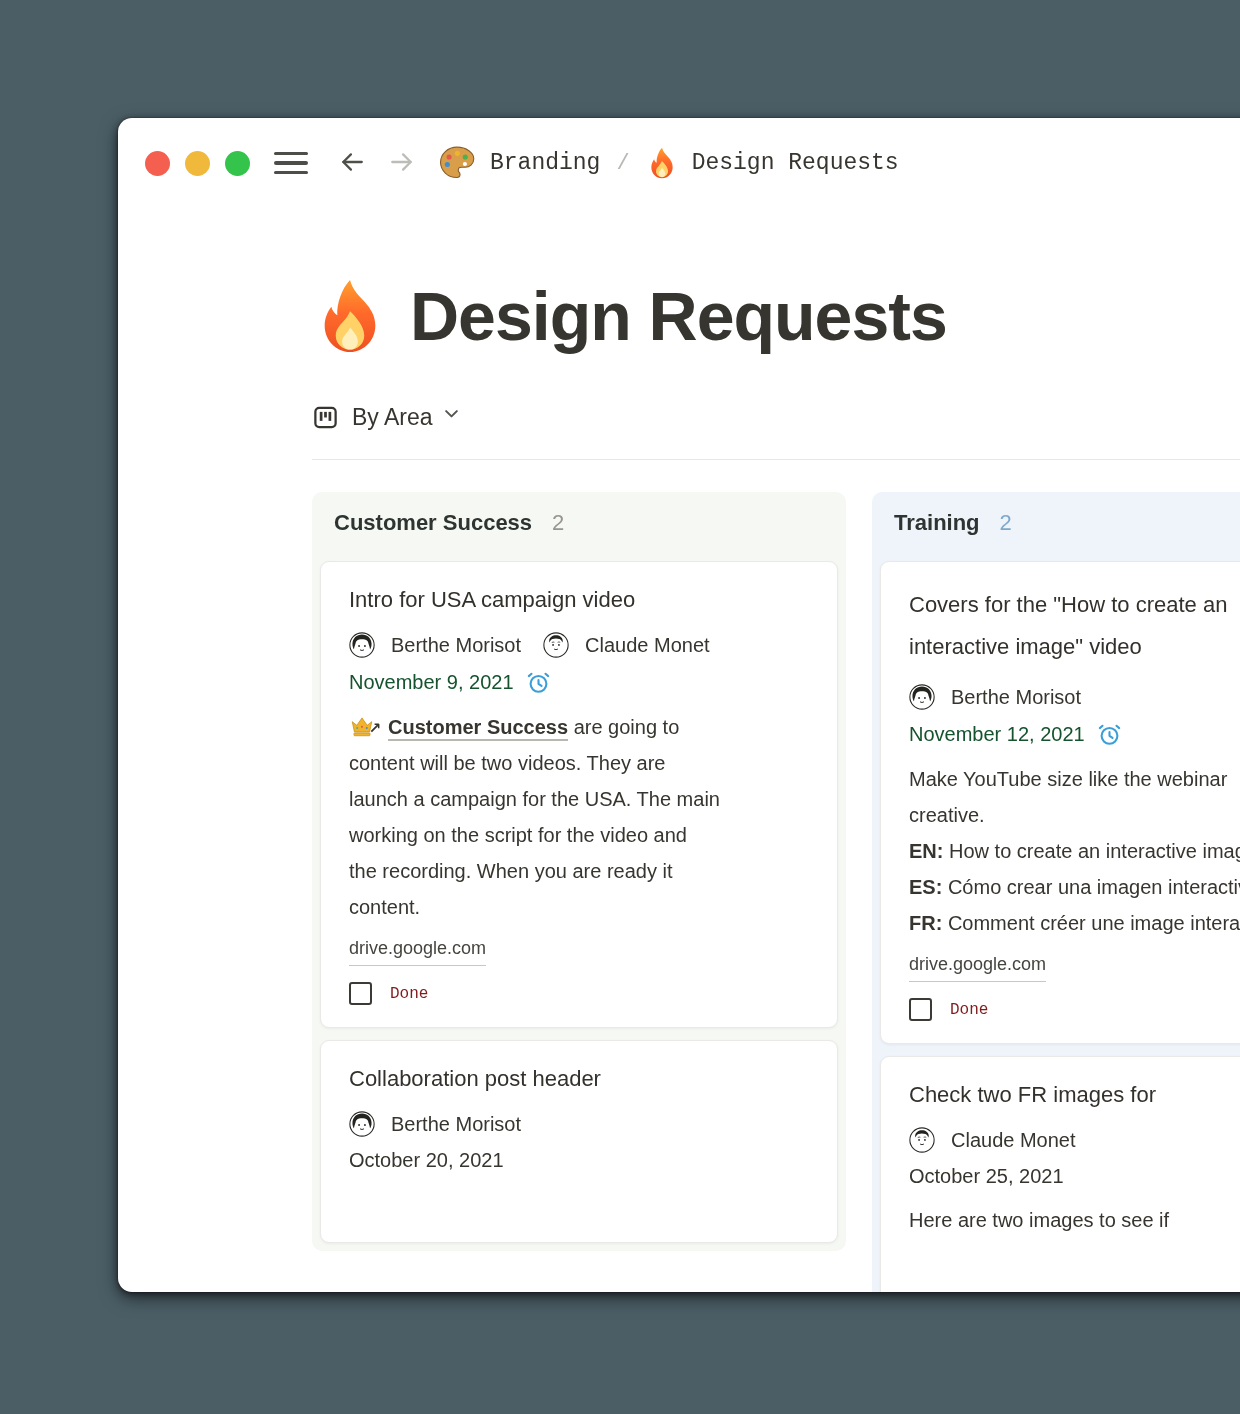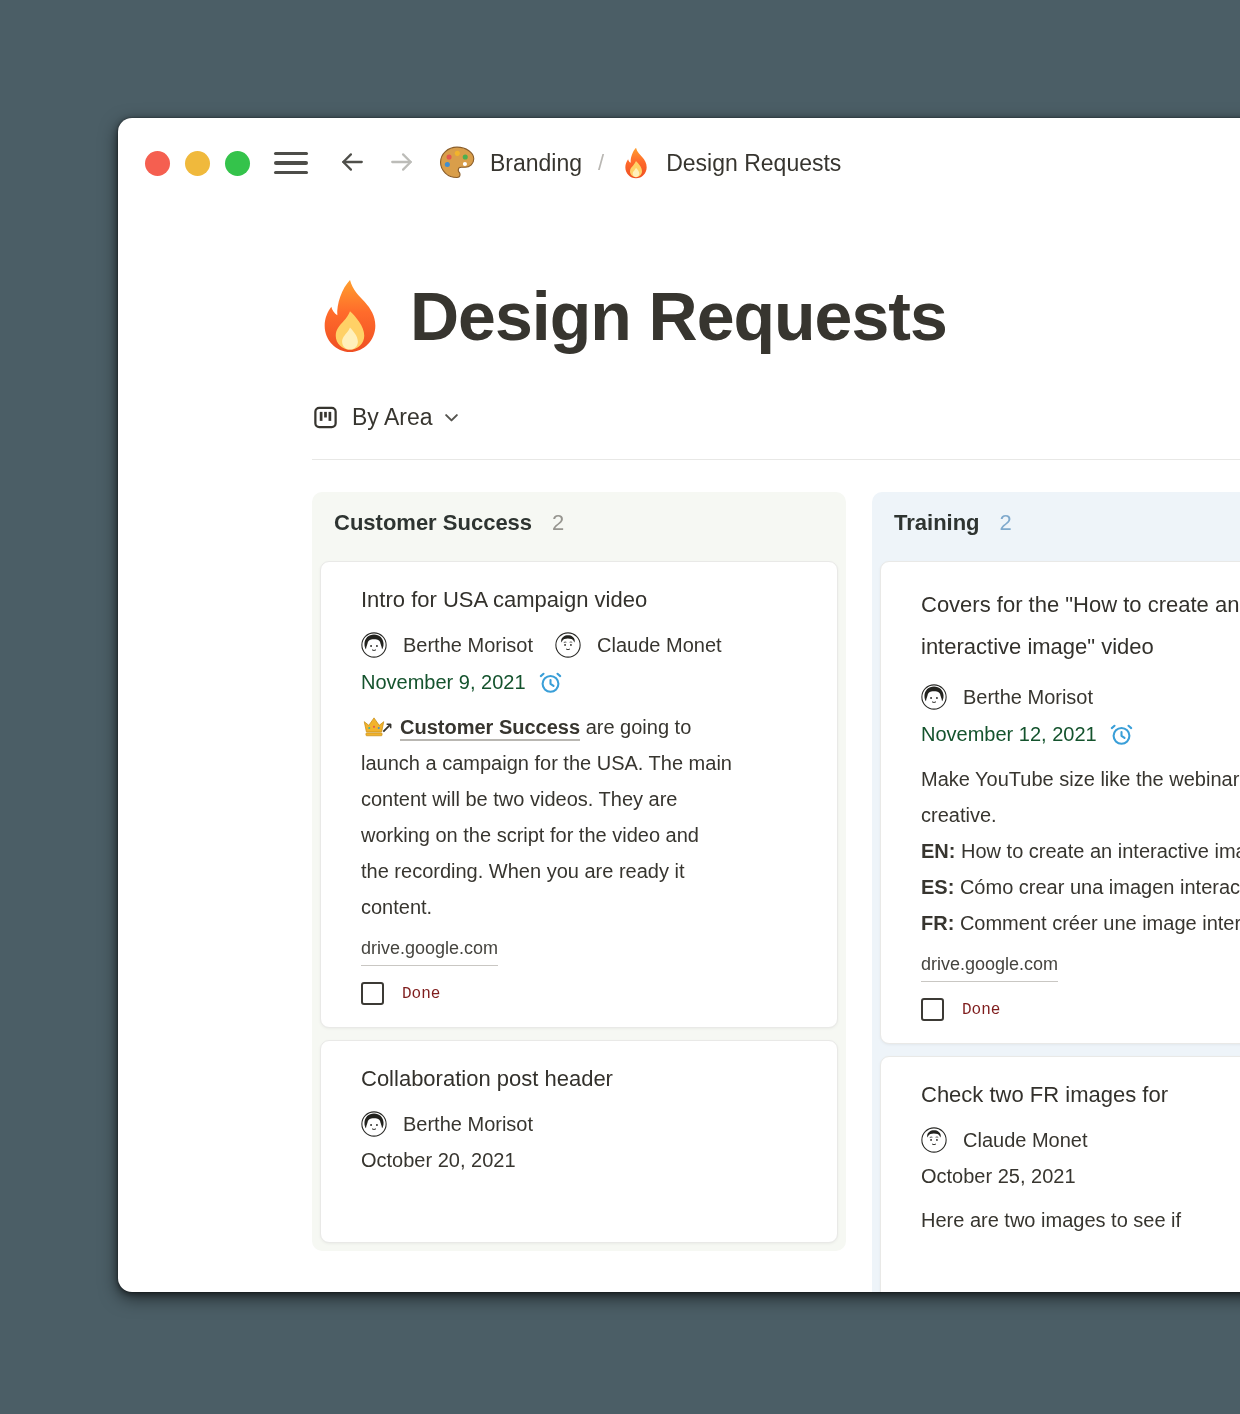--- a/index.html
+++ b/index.html
@@ -19,42 +19,42 @@
   .titlebar .row { position:absolute; left:27px; top:26px; display:flex; align-items:center; }
   .light { width:25px; height:25px; border-radius:50%; border:none; padding:0; cursor:pointer; }
   .light + .light { margin-left:15px; }
   .light.red   { background:#f55f50; }
   .light.yellow{ background:#f0b93c; }
   .light.green { background:#34c34b; }
   .menu-btn { margin-left:24px; width:34px; height:25px; display:flex; flex-direction:column; justify-content:center; gap:6px; background:none; border:none; cursor:pointer; }
   .menu-btn i { display:block; height:3.5px; background:#4d4d49; border-radius:2px; }
   .nav-btn { background:none; border:none; padding:0; margin-left:28px; width:32px; height:28px; cursor:pointer; }
   .nav-btn.fwd { margin-left:18px; }
-  .crumb { display:flex; align-items:center; margin-left:20px; font-size:23px; font-weight:500; color:#37352f; }
+  .crumb { display:flex; align-items:center; margin-left:20px; font-size:23px; font-weight:500; color:#37352f;font-family:Liberation Mono, monospace; }
   .crumb .ico { display:inline-flex; margin-right:14px; }
   .crumb-sep { margin:0 16px; color:#b9b7b3; font-weight:400; font-size:22px; }
   
   .main { padding-left:194px; }
   .title-row { margin-top:104px; display:flex; align-items:center; }
   .page-icon { width:76px; height:76px; flex:0 0 auto; }
   h1.page-title { margin-left:22px; font-size:68px; font-weight:700; letter-spacing:-1px; color:#37352f; line-height:76px; }
-  .view-row { margin-top:50px; display:flex; align-items:center; cursor:pointer; width:max-content; }
+  .view-row { margin-top:50px; display:flex; cursor:pointer; width:max-content; }
   .view-row .label { margin-left:13px; font-size:23px; font-weight:500; }
   .view-row .chev { margin-left:9px; display:inline-flex; }
   .divider { margin-top:28px; height:1px; background:#e8e8e6; width:1218px; }
   
   .board { margin-top:32px; display:flex; gap:26px; width:max-content; align-items:flex-start; }
   .column { width:534px; border-radius:10px; padding:8px; }
   .col-head { padding:10px 14px 16px; margin-bottom:9px; display:flex; align-items:baseline; }
   .col-name { font-size:22px; font-weight:600; color:#2e3431; }
   .col-count { margin-left:20px; font-size:22px; font-weight:500; }
   .card {
     background:#fff; border:1px solid #e9e9e7; border-radius:9px;
     box-shadow:0 1px 3px rgba(15,15,15,.05);
-    padding:22px 40px; overflow:hidden; cursor:pointer;
+    padding:22px 28px; overflow:hidden; cursor:pointer;
   }
   .card + .card { margin-top:12px; }
   .card.clipped { padding-bottom:70px; }
   .card-title { font-size:22px; font-weight:500; line-height:32px; white-space:nowrap; color:#33312c; }
   .card-title.two-line div { line-height:42px; white-space:nowrap; }
   .persons { margin-top:16px; display:flex; align-items:center; }
   .person { display:flex; align-items:center; }
   .person + .person { margin-left:22px; }
   .avatar { width:26px; height:26px; flex:0 0 auto; }
   .person .pname { margin-left:16px; font-size:20px; color:#37352f;text-align:center; }
@@ -228,22 +228,22 @@
                 <svg viewBox="0 0 24 24" width="26" height="26">
                     <path fill="#f2b32c" stroke="#c8901a" stroke-width=".7" d="M3 8l4.2 3.4L12 4.5l4.8 6.9L21 8l-2 9.5H5L3 8z"></path>
                     <rect x="4.6" y="18.4" width="14.8" height="2.6" rx=".7" fill="#f2b32c" stroke="#c8901a" stroke-width=".7"></rect>
                     <circle cx="7.6" cy="13.8" r=".95" fill="#3bb2a0"></circle>
                     <circle cx="12" cy="12.8" r=".95" fill="#e4584d"></circle>
                     <circle cx="16.4" cy="13.8" r=".95" fill="#3f8ed0"></circle>
                   </svg>
                 <span class="ne-arrow">↗</span>
               </span><span class="mention">Customer Success</span><span> are going to</span>
             </div>
+            <div class="dline">content will be two videos. They are</div>
             <div class="dline">launch a campaign for the USA. The main</div>
-            <div class="dline">content will be two videos. They are</div>
             <div class="dline">working on the script for the video and</div>
             <div class="dline">the recording. When you are ready it</div>
             <div class="dline">content.</div>
           </div>
           <div class="link-row">
             <a class="weblink">drive.google.com</a>
           </div>
           <div class="todo-row">
             <span class="checkbox"></span>
             <span class="tlabel">Done</span>

